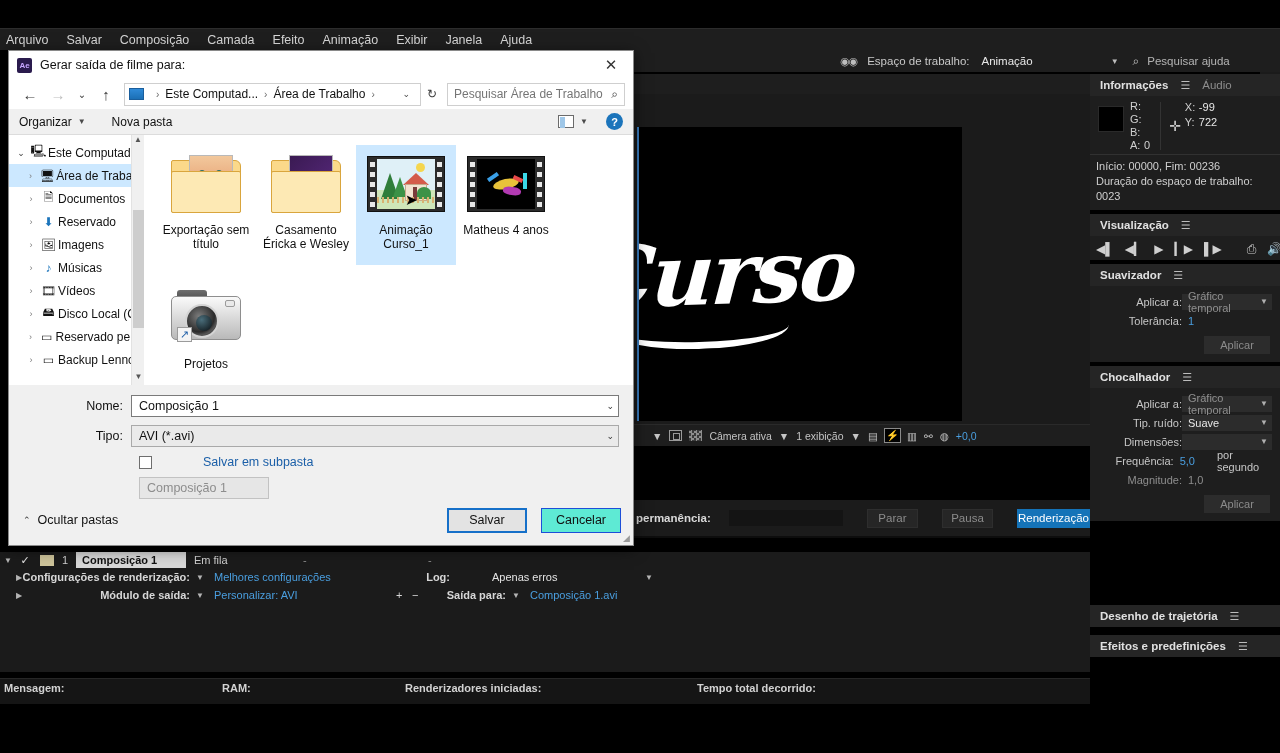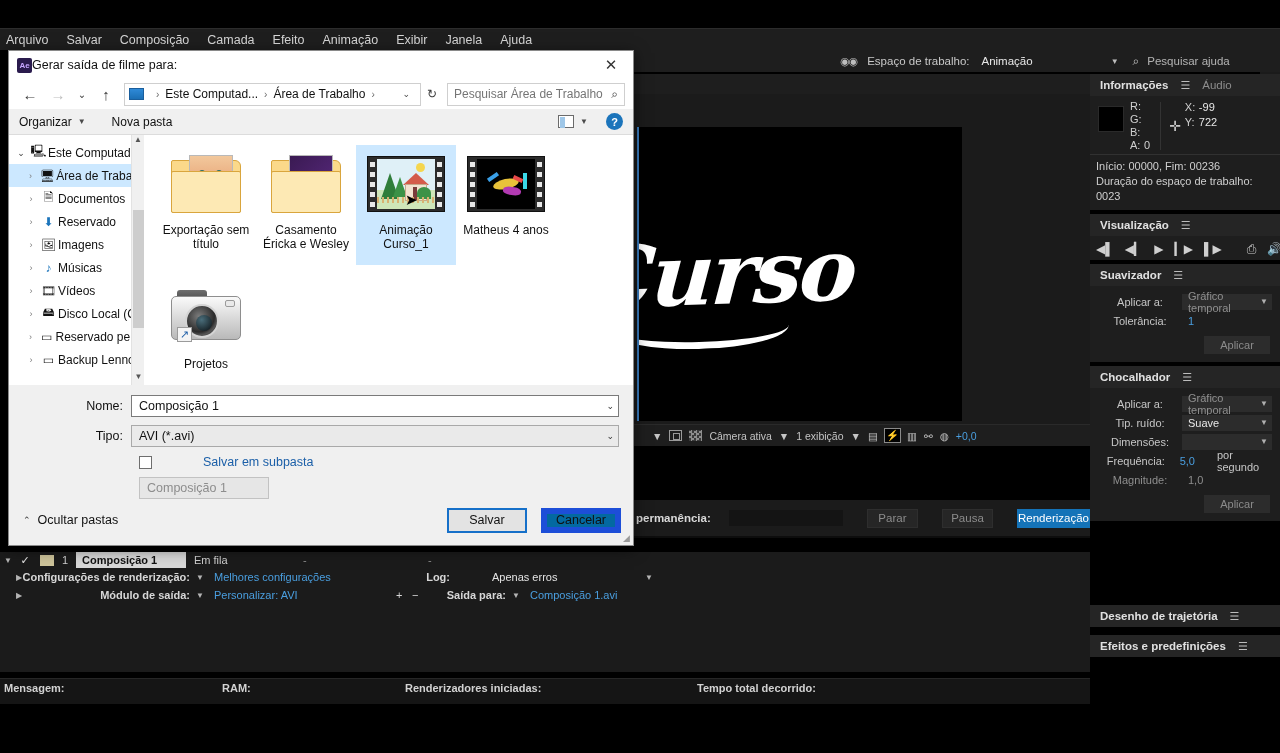--- a/index.html
+++ b/index.html
@@ -136,21 +136,21 @@
   .info-plus { color:#c9c9c9; font-size: 14px; align-self: center; margin-right: 4px; }
   .info-xy { font-size: 11px; color: #d0d0d0; line-height: 15px; }
   .info-xy .k { display:inline-block; width: 14px; }
   .info-xy .v { color:#e6e6e6; }
   .info-times { border-top: 1px solid #313131; padding: 4px 6px 6px 6px; color: #cfcfcf; font-size: 11px; line-height: 15px; }
 
   .prev-row { display: flex; align-items: center; gap: 11px; padding: 6px 0 4px 6px; color: #cfcfcf; font-size: 12px; }
   .prev-row .sp { margin-left: 14px; }
 
   .prop-row { display: flex; align-items: center; height: 19px; font-size: 11px; }
-  .prop-lbl { color: #c6c6c6; text-align: center; width: 84px; }
+  .prop-lbl { color: #c6c6c6; text-align: right; width: 84px; }
   .prop-lbl.dim { color: #8e8e8e; }
   .prop-dd {
     flex: 1; height: 16px; background: #2c2c2c; color: #8f8f8f; font-size: 11px;
     display: flex; align-items: center; justify-content: space-between; padding: 0 4px 0 6px;
   }
   .prop-dd.bright { color: #e6e6e6; }
   .prop-val { color: #4a9fe0; font-size: 11px; padding-left: 6px; }
   .prop-val.dim { color: #8e8e8e; }
   .prop-suffix { color: #c6c6c6; font-size: 11px; padding-left: 22px; }
   .apply-btn {
@@ -165,21 +165,21 @@
     background: #f0f0f0; border: 1px solid #8a8a8a;
     box-shadow: 0 3px 14px rgba(0,0,0,.55);
     font-family: "Liberation Sans", sans-serif;
   }
   .dlg-title { height: 28px; display: flex; align-items: center; padding-left: 8px; background: #fff; }
   .ae-badge {
     width: 15px; height: 15px; background: #2a1b4d; color: #c6a6ff;
     font-size: 8px; font-weight: bold; display: flex; align-items: center; justify-content: center;
     border-radius: 2px;
   }
-  .dlg-title-text { margin-left: 0; font-size: 12.5px; color: #111; }
+  .dlg-title-text { margin-left: 8px; font-size: 12.5px; color: #111; }
   .dlg-close { margin-left: auto; width: 44px; height: 28px; display:flex; align-items:center; justify-content:center; font-size: 15px; color:#333; }
 
   .dlg-nav { height: 30px; display: flex; align-items: center; background: #fff; padding: 0 8px; gap: 2px; }
   .nav-btn { width: 26px; height: 24px; display: flex; align-items: center; justify-content: center; font-size: 15px; color: #3a3a3a; }
   .nav-btn.dim { color: #bdbdbd; }
   .nav-btn.small { width: 18px; font-size: 10px; }
   .addrbar {
     flex: 1; height: 23px; border: 1px solid #cfcfcf; background: #fff;
     display: flex; align-items: center; padding: 0 4px; margin-left: 3px;
   }
@@ -291,21 +291,21 @@
     background: #e6e6e6; border: 1px solid #c2c2c2; color: #8d8d8d; font-size: 12.5px;
     display: flex; align-items: center; padding-left: 7px;
   }
   .dlg-footer { position: absolute; left: 0; bottom: 10px; width: 626px; height: 30px; display: flex; align-items: center; padding: 0 14px; }
   .hidefolders { font-size: 12.5px; color: #111; display:flex; align-items:center; gap:7px; }
   .hf-caret { font-size: 9px; color: #333; }
   .dlg-btns { margin-left: auto; display: flex; gap: 14px; }
   .dbtn {
     width: 80px; height: 25px; font-size: 12.5px; color: #111;
     display: flex; align-items: center; justify-content: center;
-    background: #0369a1; border: 6px solid #1d4ed8;
+    background: #5eead4; border: 1px solid #1d4ed8;
   }
   .dbtn.default { border: 2px solid #1670c9; background: #e3e3e3; }
   .dlg-grip { position:absolute; right:3px; bottom:2px; color:#9a9a9a; font-size:9px; }
 </style>
 </head>
 <body>
 
 <div id="app">
 
   <div class="topstrip"></div>

